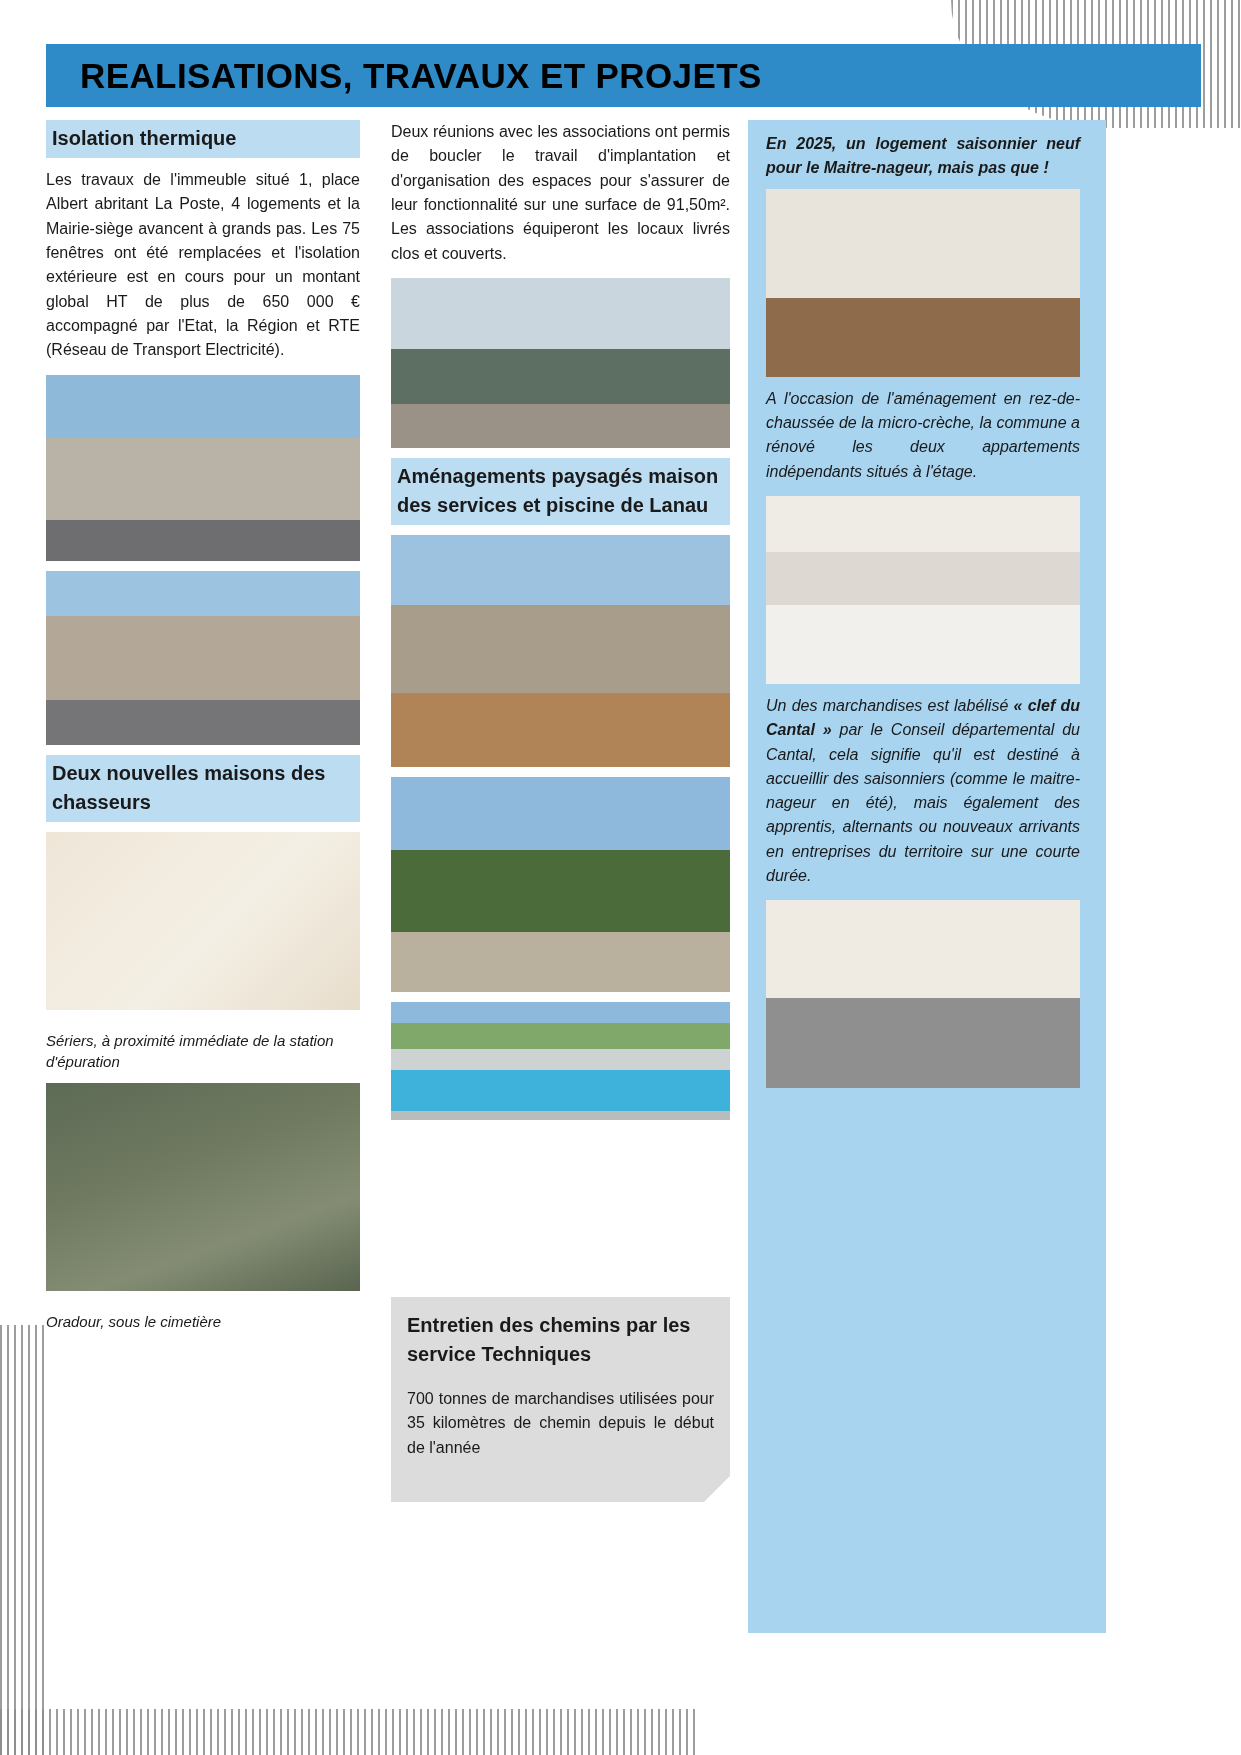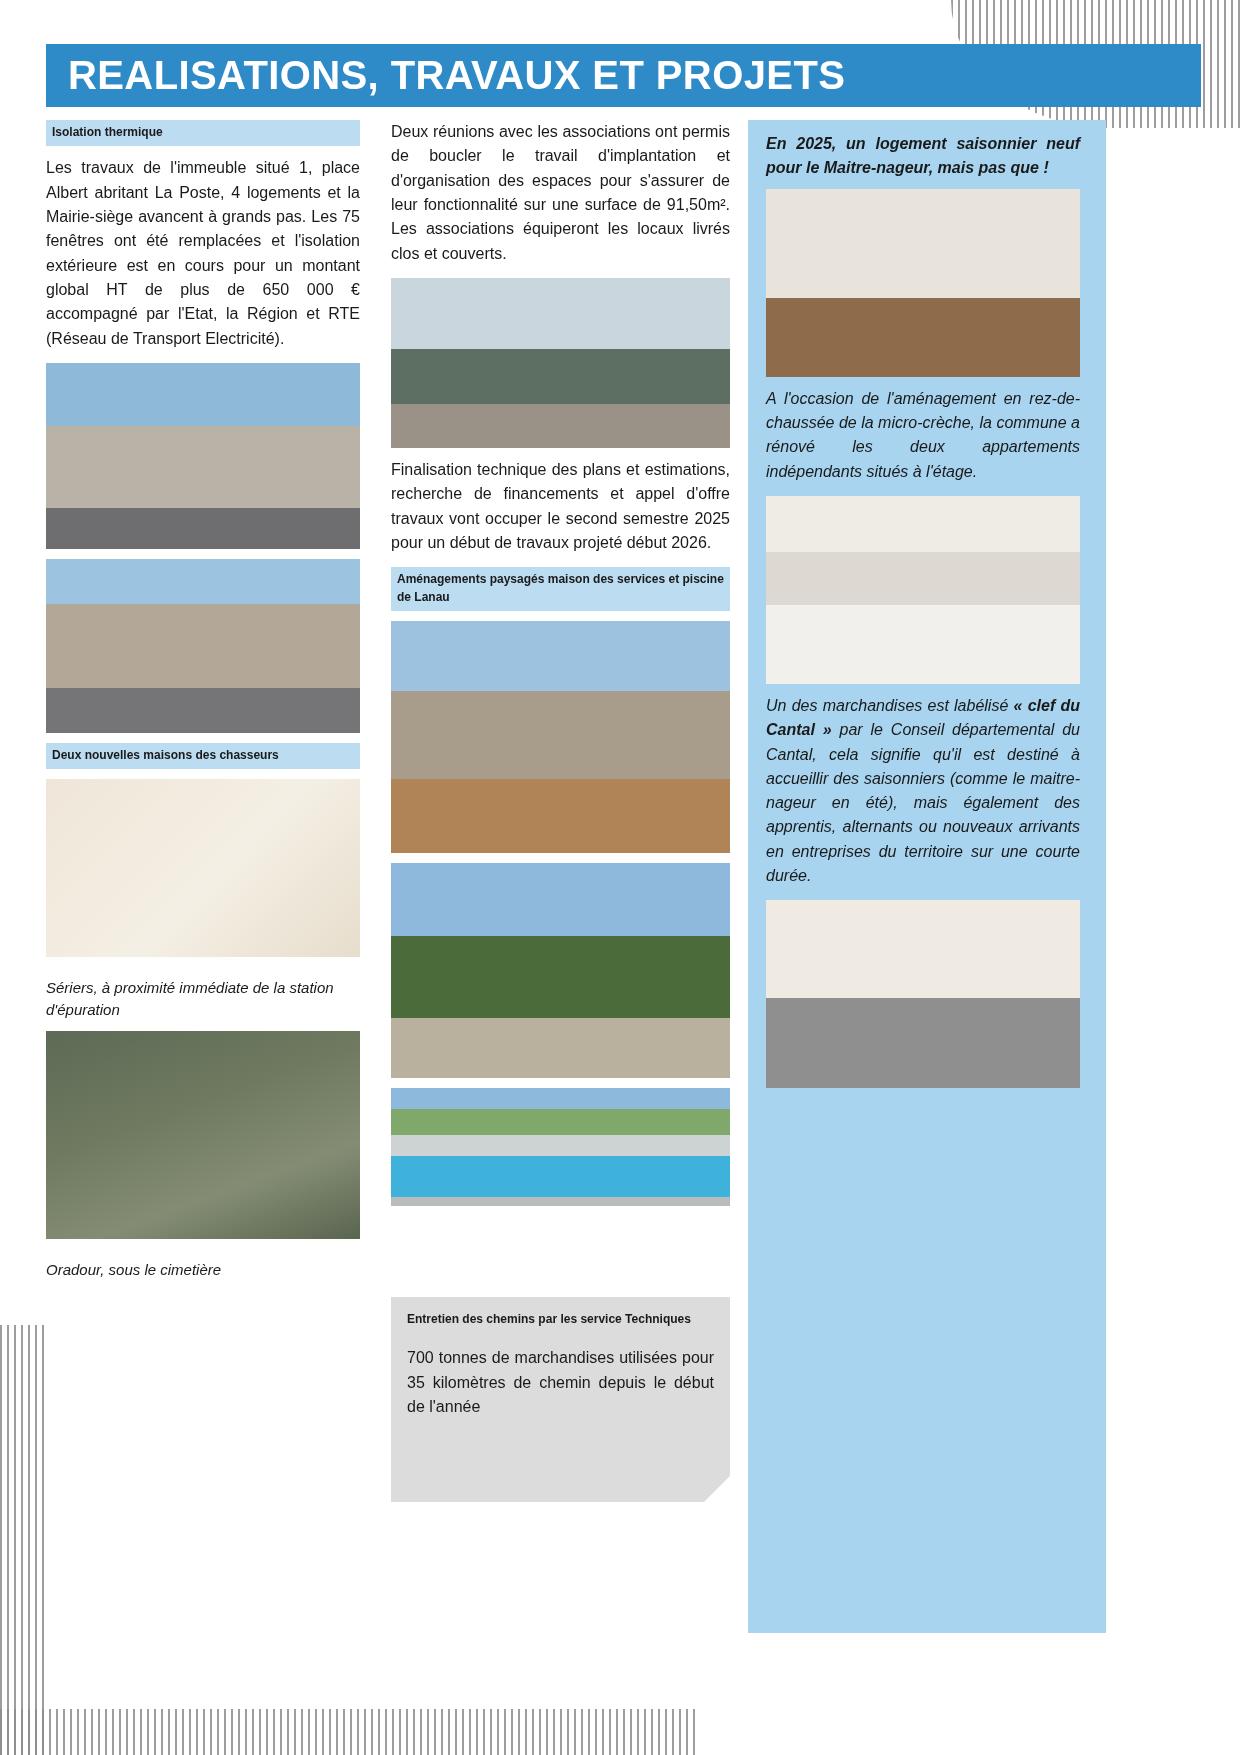--- a/index.html
+++ b/index.html
@@ -34,44 +34,44 @@
   }
 
   
   #header-band {
     position:absolute; left:46px; top:44px;
     width:1155px; height:63px;
     background:#2e8bc8;
     display:flex; align-items:center;
   }
   #header-title {
-    color:#ffffff;
-    font-size:40px;
+    color:#000000;
+    font-size:35px;
     font-weight:bold;
     letter-spacing:.4px;
-    padding-left:22px;
+    padding-left:34px;
   }
 
   
   .col { position:absolute; top:120px; }
   #col-left  { left:46px;  width:314px; }
   #col-mid   { left:391px; width:339px; }
   #col-right { left:748px; width:348px; }
 
   #col-right-bg {
     position:absolute; left:748px; top:120px;
     width:358px; height:1513px;
     background:#a8d4f0;
   }
 
   
   .section-head {
     background:#bcdcf2;
     font-weight:bold;
-    font-size:12px;
+    font-size:20px;
     padding:4px 6px 5px 6px;
     line-height:1.45;
     margin-bottom:10px;
   }
   p.body {
     font-size:16px;
     line-height:1.52;
     text-align:justify;
     margin:0 0 12px 0;
     hyphens:auto;
@@ -254,21 +254,20 @@
   <div class="caption">Oradour, sous le cimetière</div>
 </div>
 
 <div class="col" id="col-mid">
   <p class="body">Deux réunions avec les associations ont permis de boucler le travail d'implantation et d'organisation des espaces pour s'assurer de leur fonctionnalité sur une surface de 91,50m². Les associations équiperont les locaux livrés clos et couverts.</p>
 
   <div class="photo" id="photo-maison-services">
       <div class="ov"></div>
     </div>
 
-  <p class="body">Finalisation technique des plans et estimations, recherche de financements et appel d'offre travaux vont occuper le second semestre 2025 pour un début de travaux projeté début 2026.</p>
 
   <div class="section-head">Aménagements paysagés maison des services et piscine de Lanau</div>
 
   <div class="photo" id="photo-chantier-paysage">
       <div class="ov"></div>
     </div>
   <div class="photo" id="photo-route-arbres">
       <div class="ov"></div>
     </div>
   <div class="photo" id="photo-piscine"></div>

